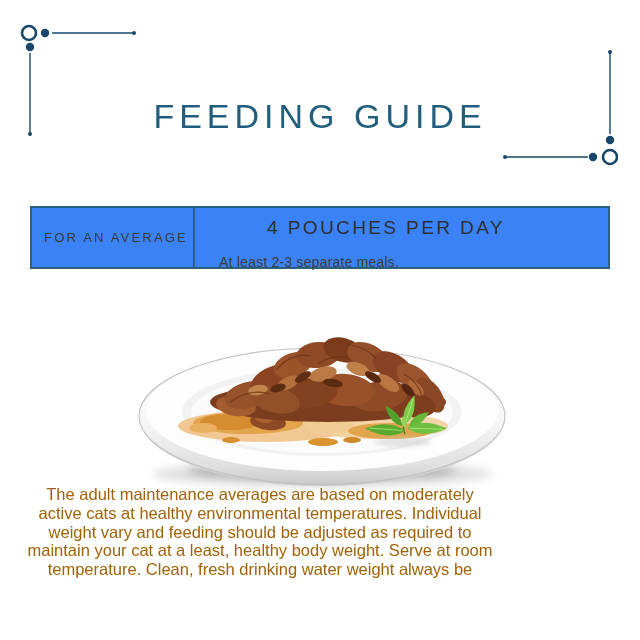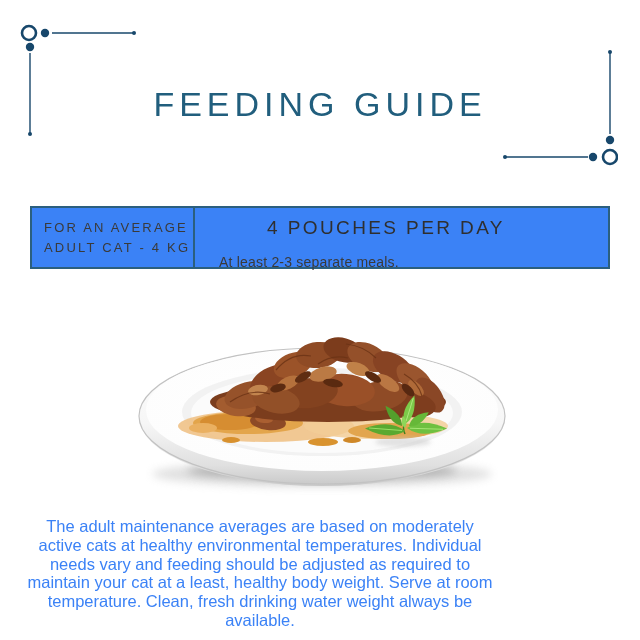--- a/index.html
+++ b/index.html
@@ -12,21 +12,21 @@
   }
   .canvas{position:absolute;inset:0;width:640px;height:640px;background:#ffffff;}
 
   
   .ornament{position:absolute;}
   .ornament.tl{left:16px;top:22px;}
   .ornament.br{left:498px;top:46px;}
 
   
   .title{
-    position:absolute;left:0;top:62px;width:640px;
+    position:absolute;left:0;top:74px;width:640px;
     text-align:center;
     font-size:34px;
     letter-spacing:5px;
     font-weight:400;
     color:#215e7d;
     white-space:nowrap;
   }
 
   
   .feeding-table{
@@ -71,23 +71,23 @@
     margin-top:16px;
     color:#3a3a3a;
     white-space:nowrap;
   }
 
   
   .plate-illustration{position:absolute;left:118px;top:316px;}
 
   
   .footer-note{
-    position:absolute;left:0;top:517px;width:520px;
+    position:absolute;left:0;top:485px;width:520px;
     text-align:center;
-    color:#3b82f6;
+    color:#a16207;
   }
   .footer-note .line{
     font-size:16.5px;
     line-height:18.8px;
     white-space:nowrap;
   }
 </style>
 </head>
 <body>
 
@@ -111,21 +111,20 @@
     <circle cx="95" cy="111" r="4.2" fill="#17476b"></circle>
     <line x1="8" y1="111" x2="90" y2="111" stroke="#17476b" stroke-width="1.4"></line>
     <circle cx="7" cy="111" r="2" fill="#17476b"></circle>
   </svg>
 
   <h1 class="title">FEEDING GUIDE</h1>
 
   <div class="feeding-table">
     <div class="cell-subject">
       <span class="line">FOR AN AVERAGE</span>
-      <span class="line">ADULT CAT - 4 KG</span>
     </div>
     <div class="cell-amount">
       <div class="amount-heading">4 POUCHES PER DAY</div>
       <div class="amount-note">At least 2-3 separate meals.</div>
     </div>
   </div>
 
   <svg class="plate-illustration" width="410" height="184" viewBox="0 0 410 184">
     <defs>
       <linearGradient id="plateGrad" x1="0" y1="0" x2="0" y2="1">
@@ -232,19 +231,18 @@
       </g>
       <g transform="translate(287,112) rotate(-95)">
         <path d="M0 0 Q4 -5 13 -1 Q5 4 0 0" fill="#8ed659"></path>
       </g>
     </g>
   </svg>
 
   <div class="footer-note">
     <div class="line">The adult maintenance averages are based on moderately</div>
     <div class="line">active cats at healthy environmental temperatures. Individual</div>
-    <div class="line">needs vary and feeding should be adjusted as required to</div>
+    <div class="line">weight vary and feeding should be adjusted as required to</div>
     <div class="line">maintain your cat at a least, healthy body weight. Serve at room</div>
     <div class="line">temperature. Clean, fresh drinking water weight always be</div>
-    <div class="line">available.</div>
   </div>
 
 </div>
 
 </body></html>

